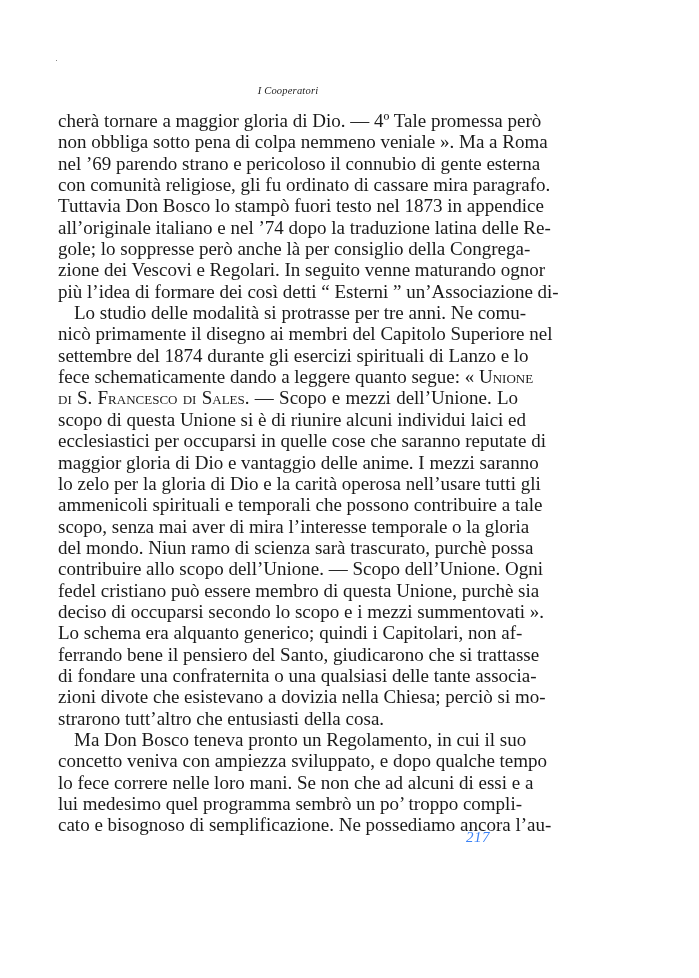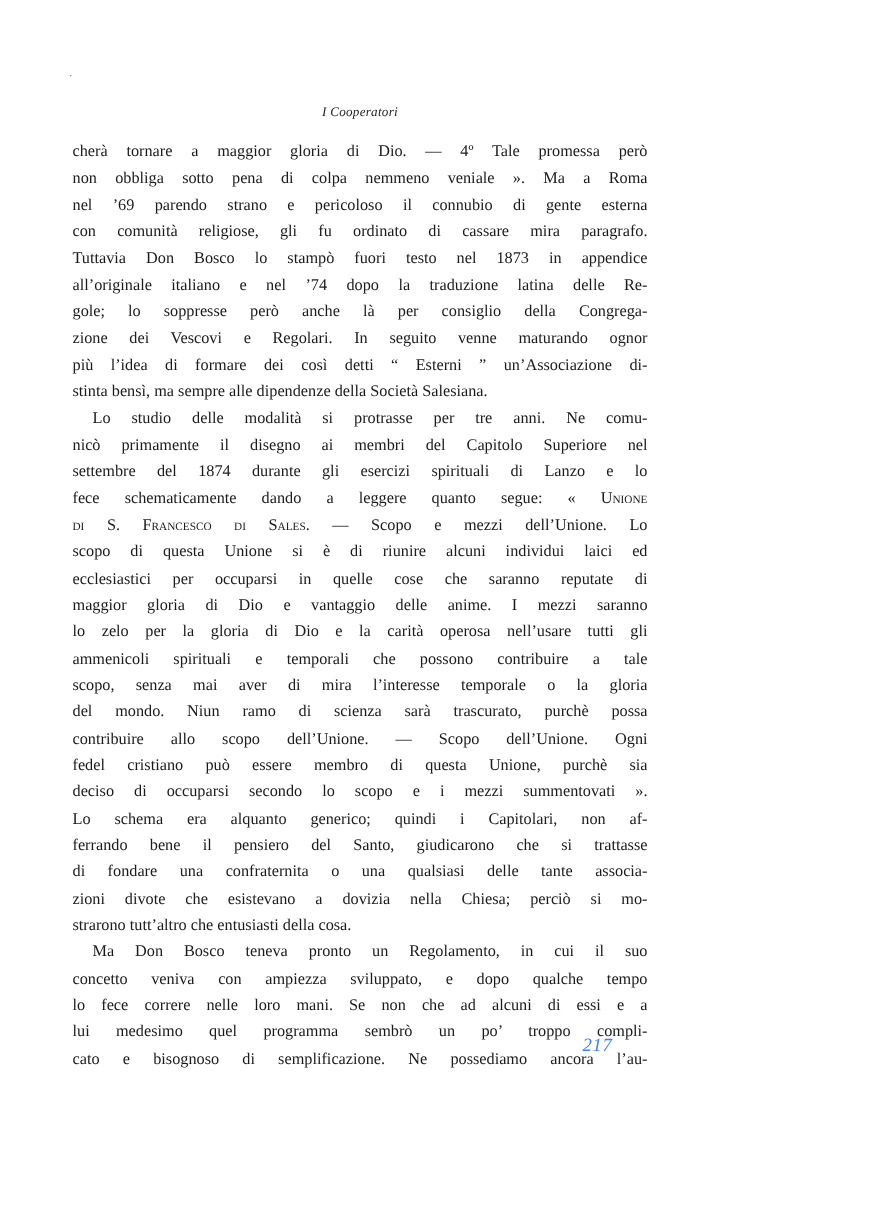--- a/index.html
+++ b/index.html
@@ -7,21 +7,21 @@
   .page { position: absolute; left: 0; top: 0; width: 696px; height: 978px; background: #fff; }
   .speck { position: absolute; left: 56px; top: 60px; width: 1px; height: 1px; background: #888; }
   .running-head {
     position: absolute; left: 58px; width: 460px; top: 85px;
     text-align: center; font-family: "Liberation Serif", "DejaVu Serif", serif;
     font-style: italic; font-size: 10.5px; color: #222; letter-spacing: 0.2px;
   }
   .body-text {
     position: absolute; left: 58px; top: 110px; width: 460px;
     font-family: "Liberation Serif", "DejaVu Serif", serif;
-    font-size: 13px; line-height: 21.35px; color: #1a1a1a;
+    font-size: 19px; line-height: 21.35px; color: #1a1a1a;
   }
   .line { display: block; white-space: nowrap; text-align: justify; text-align-last: justify; height: 21.35px; }
   .line.last { text-align-last: left; }
   .line.indent { padding-left: 16px; }
   .sc { font-variant: small-caps; }
   .it { }
   .page-number {
     position: absolute; left: 466px; top: 829px;
     font-family: "Liberation Serif", "DejaVu Serif", serif;
     font-style: italic; font-size: 15px; color: #3b82f6; letter-spacing: 0.5px;
@@ -36,21 +36,20 @@
   <div class="body-text" id="body-text">
       <div class="line"><span>cherà tornare a maggior gloria di Dio. — 4º Tale promessa però</span></div>
       <div class="line"><span>non obbliga sotto pena di colpa nemmeno veniale ». Ma a Roma</span></div>
       <div class="line"><span>nel ’69 parendo strano e pericoloso il connubio di gente esterna</span></div>
       <div class="line"><span>con comunità religiose, gli fu ordinato di cassare mira paragrafo.</span></div>
       <div class="line"><span>Tuttavia Don Bosco lo stampò fuori testo nel 1873 in appendice</span></div>
       <div class="line"><span>all’originale italiano e nel ’74 dopo la traduzione latina delle Re-</span></div>
       <div class="line"><span>gole; lo soppresse però anche là per consiglio della Congrega-</span></div>
       <div class="line"><span>zione dei Vescovi e Regolari. In seguito venne maturando ognor</span></div>
       <div class="line"><span>più l’idea di formare dei così detti “ Esterni ” un’Associazione di-</span></div>
-      <div class="line last"><span>stinta bensì, ma sempre alle dipendenze della Società Salesiana.</span></div>
       <div class="line indent"><span>Lo studio delle modalità si protrasse per tre anni. Ne comu-</span></div>
       <div class="line"><span>nicò primamente il disegno ai membri del Capitolo Superiore nel</span></div>
       <div class="line"><span>settembre del 1874 durante gli esercizi spirituali di Lanzo e lo</span></div>
       <div class="line"><span>fece schematicamente dando a leggere quanto segue: « </span><span class="sc">Unione</span></div>
       <div class="line"><span class="sc">di S. Francesco di Sales.</span><span> — </span><span class="it">Scopo e mezzi dell’Unione.</span><span> Lo</span></div>
       <div class="line"><span>scopo di questa Unione si è di riunire alcuni individui laici ed</span></div>
       <div class="line"><span>ecclesiastici per occuparsi in quelle cose che saranno reputate di</span></div>
       <div class="line"><span>maggior gloria di Dio e vantaggio delle anime. I mezzi saranno</span></div>
       <div class="line"><span>lo zelo per la gloria di Dio e la carità operosa nell’usare tutti gli</span></div>
       <div class="line"><span>ammenicoli spirituali e temporali che possono contribuire a tale</span></div>

